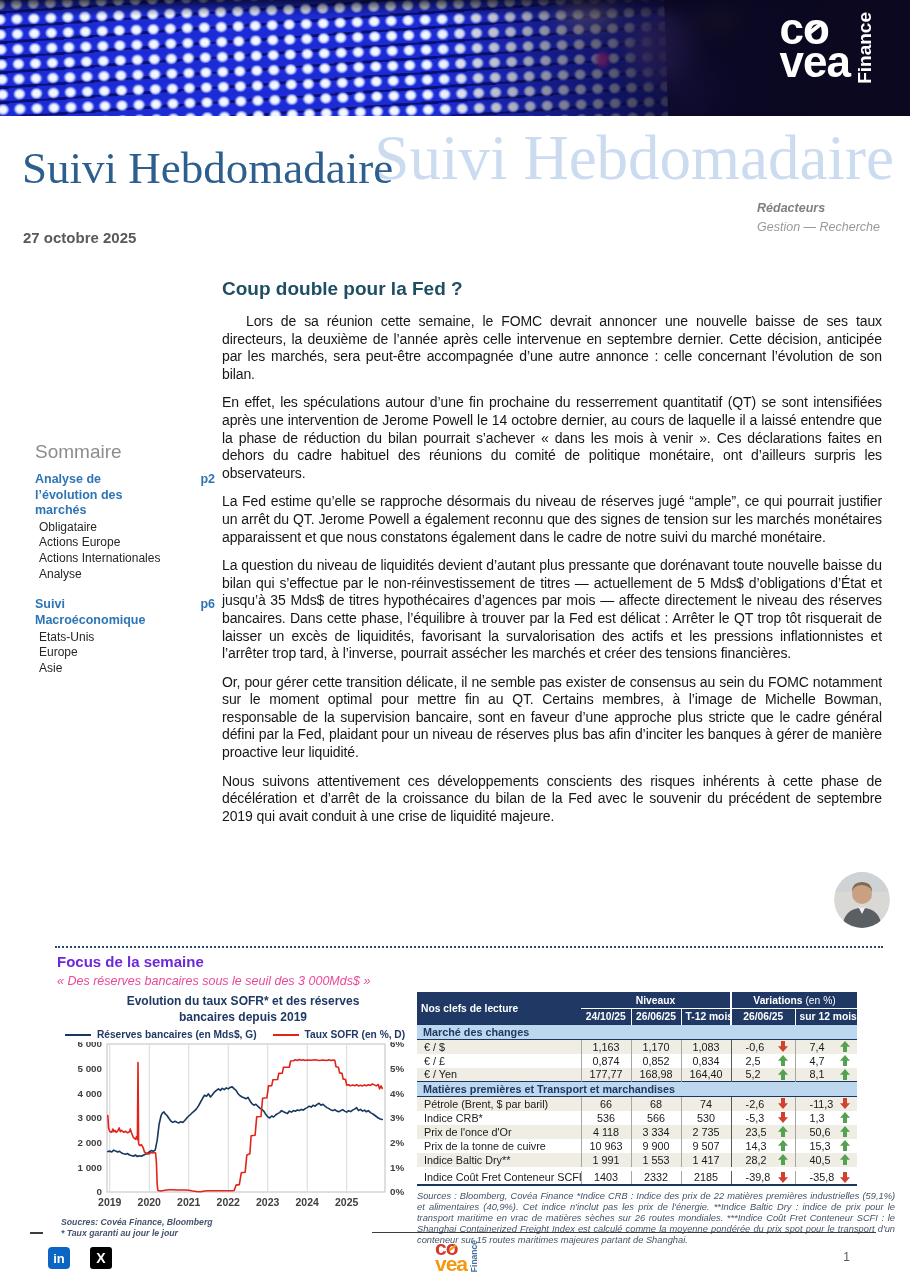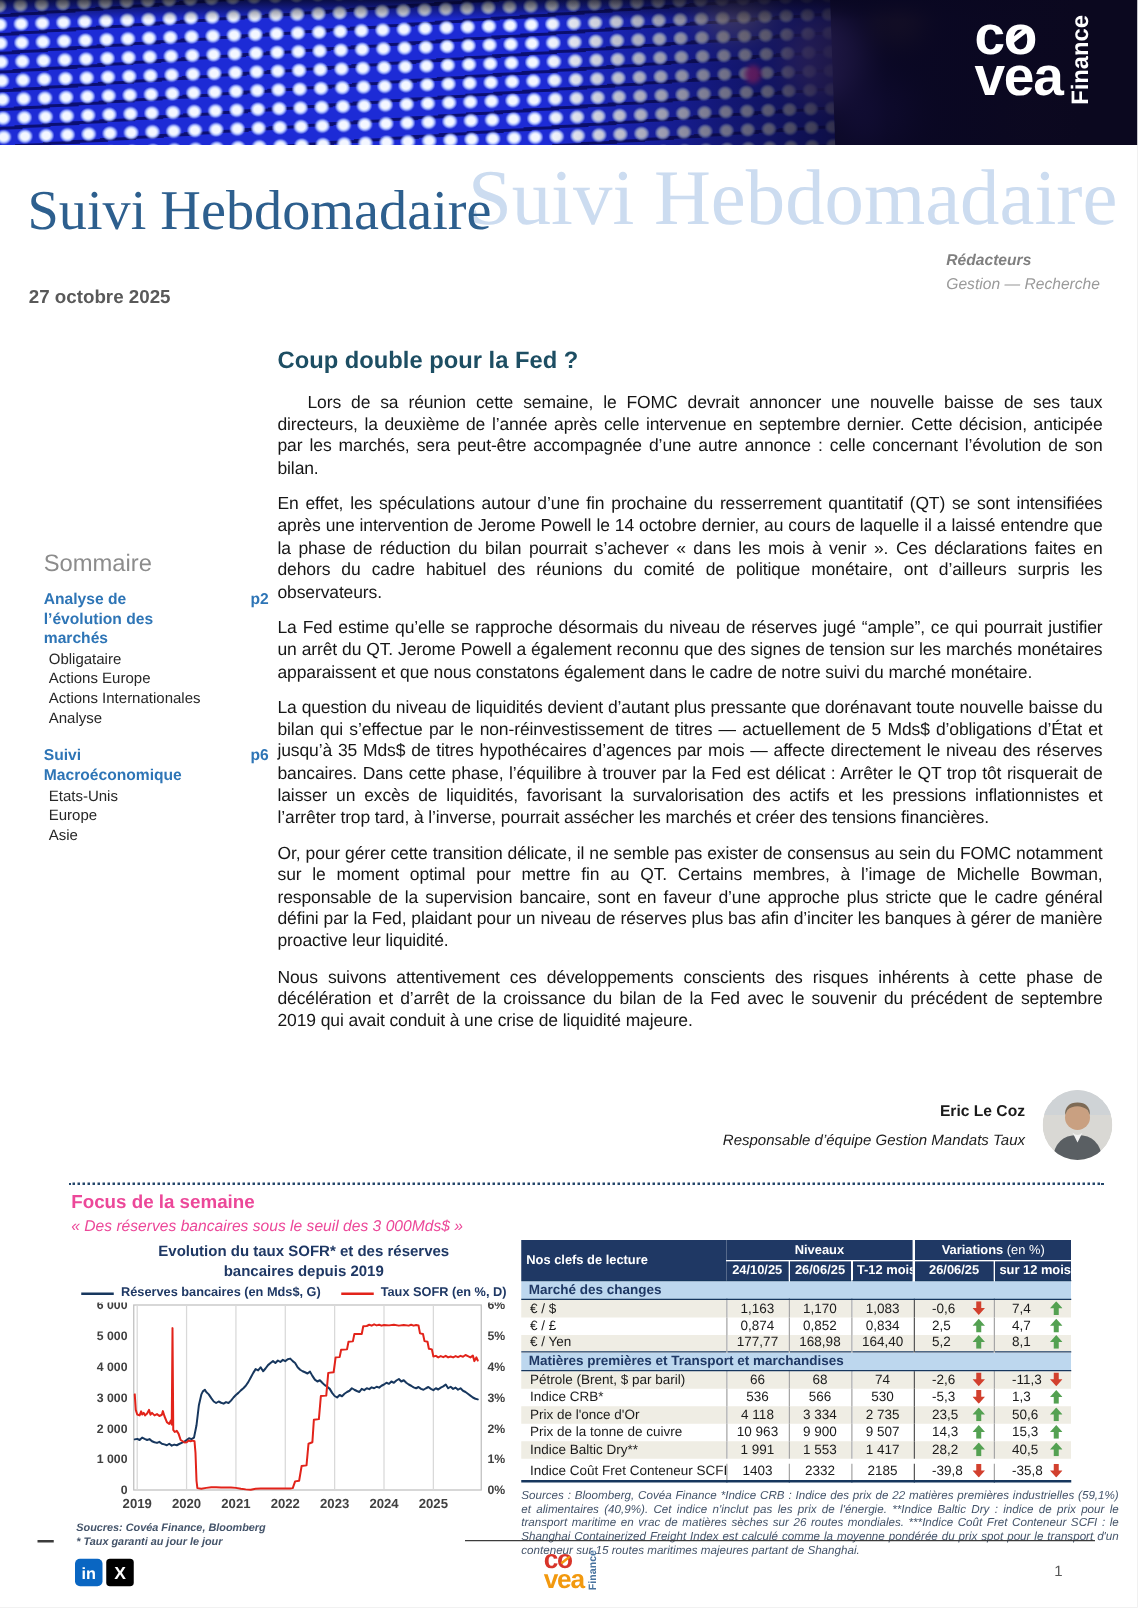--- a/index.html
+++ b/index.html
@@ -70,21 +70,21 @@
   .paras p{margin:0 0 11px 0;font-size:14px;line-height:17.6px;text-align:justify;letter-spacing:-.1px;}
   .paras p.first{text-indent:24px;}
   .author{position:absolute;right:20px;top:872px;display:flex;align-items:center;gap:14px;}
   .author-text{text-align:right;}
   .author-name{font-size:12.5px;font-weight:bold;color:#1a1a1a;margin-bottom:9px;}
   .author-role{font-size:12px;font-style:italic;color:#1a1a1a;}
   .avatar{width:56px;height:56px;border-radius:50%;overflow:hidden;flex:0 0 auto;}
 
   
   .focus-rule{position:absolute;left:55px;top:946px;width:828px;border-top:2px dotted #24476b;}
-  .focus-head{position:absolute;left:57px;top:953px;font-size:15px;font-weight:bold;color:#ec4899;}
+  .focus-head{position:absolute;left:57px;top:953px;font-size:15px;font-weight:bold;color:#6d28d9;}
   .focus-sub{position:absolute;left:57px;top:974px;font-size:12.5px;font-style:italic;color:#ec4899;}
 
   
   .chart{position:absolute;left:55px;top:994px;width:360px;margin:0;}
   .chart-title{font-size:12px;font-weight:bold;color:#1f3864;text-align:center;line-height:1.3;padding:0 28px 0 44px;}
   .legend{display:flex;justify-content:center;gap:16px;margin-top:4px;align-items:center;}
   .legend .li{display:flex;align-items:center;gap:6px;}
   .legend .sw{width:26px;height:2px;display:inline-block;}
   .legend .lt{font-size:10.2px;font-weight:600;color:#1f3864;}
   .chart svg{display:block;margin-top:2px;}
@@ -105,31 +105,31 @@
   th.vsep{border-left:2px solid rgba(255,255,255,.85) !important;}
   tr.section td{background:#bdd7ee;color:#1f3864;font-weight:bold;font-size:10.8px;height:14px;
     border-top:1.2px solid #17375e;border-bottom:1.2px solid #17375e;padding-left:6px;}
   tr.data{height:14px;}
   tr.data td{font-size:10.8px;color:#1a1a1a;}
   tr.data.shade td{background:#efede4;}
   td.lbl{padding-left:7px;}
   td.num{text-align:center;border-left:1px solid #a6a6a6;}
   td.vcell{border-left:1px solid #a6a6a6;}
   td.vcell.firstvar{border-left:1.6px solid #595959;}
-  .vwrap{display:flex;justify-content:space-between;padding:0 3px 0 10px;}
+  .vwrap{display:flex;align-items:center;justify-content:space-between;padding:0 3px 0 10px;}
   .vv{font-size:10.8px;}
   .arr{display:inline-flex;line-height:0;}
   tr.spacer td{height:4px;background:#fff;}
   .keys-note{width:478px;margin-top:5px;font-size:9.3px;line-height:11.2px;font-style:italic;color:#44546a;text-align:justify;}
 
   
   .rule{position:absolute;top:1232px;border-top:1.6px solid #3c3c3c;}
   .rule-left{left:30px;width:13px;border-top-width:2.4px;}
   .rule-right{left:372px;width:504px;}
-  .social{position:absolute;left:60px;top:1247px;display:flex;gap:3px;}
+  .social{position:absolute;left:48px;top:1247px;display:flex;gap:20px;}
   .li-icon{width:22px;height:22px;border-radius:4px;background:#0a66c2;color:#fff;font-weight:bold;font-size:13px;
     display:flex;align-items:center;justify-content:center;cursor:pointer;}
   .x-icon{width:22px;height:22px;border-radius:3px;background:#000;color:#fff;font-weight:bold;font-size:14px;
     display:flex;align-items:center;justify-content:center;cursor:pointer;}
   .page-num{position:absolute;right:60px;top:1250px;font-size:12px;color:#595959;}
 </style>
 </head>
 <body>
 
 <div class="page">
@@ -194,24 +194,20 @@
         <p class="first">Lors de sa réunion cette semaine, le FOMC devrait annoncer une nouvelle baisse de ses taux directeurs, la deuxième de l’année après celle intervenue en septembre dernier. Cette décision, anticipée par les marchés, sera peut-être accompagnée d’une autre annonce : celle concernant l’évolution de son bilan.</p>
         <p>En effet, les spéculations autour d’une fin prochaine du resserrement quantitatif (QT) se sont intensifiées après une intervention de Jerome Powell le 14 octobre dernier, au cours de laquelle il a laissé entendre que la phase de réduction du bilan pourrait s’achever « dans les mois à venir ». Ces déclarations faites en dehors du cadre habituel des réunions du comité de politique monétaire, ont d’ailleurs surpris les observateurs.</p>
         <p>La Fed estime qu’elle se rapproche désormais du niveau de réserves jugé “ample”, ce qui pourrait justifier un arrêt du QT. Jerome Powell a également reconnu que des signes de tension sur les marchés monétaires apparaissent et que nous constatons également dans le cadre de notre suivi du marché monétaire.</p>
         <p>La question du niveau de liquidités devient d’autant plus pressante que dorénavant toute nouvelle baisse du bilan qui s’effectue par le non-réinvestissement de titres — actuellement de 5 Mds$ d’obligations d’État et jusqu’à 35 Mds$ de titres hypothécaires d’agences par mois — affecte directement le niveau des réserves bancaires. Dans cette phase, l’équilibre à trouver par la Fed est délicat : Arrêter le QT trop tôt risquerait de laisser un excès de liquidités, favorisant la survalorisation des actifs et les pressions inflationnistes et l’arrêter trop tard, à l’inverse, pourrait assécher les marchés et créer des tensions financières.</p>
         <p>Or, pour gérer cette transition délicate, il ne semble pas exister de consensus au sein du FOMC notamment sur le moment optimal pour mettre fin au QT. Certains membres, à l’image de Michelle Bowman, responsable de la supervision bancaire, sont en faveur d’une approche plus stricte que le cadre général défini par la Fed, plaidant pour un niveau de réserves plus bas afin d’inciter les banques à gérer de manière proactive leur liquidité.</p>
         <p>Nous suivons attentivement ces développements conscients des risques inhérents à cette phase de décélération et d’arrêt de la croissance du bilan de la Fed avec le souvenir du précédent de septembre 2019 qui avait conduit à une crise de liquidité majeure.</p>
       </div>
   </section>
 
   <div class="author">
-    <div class="author-text">
-      <div class="author-name">Eric Le Coz</div>
-      <div class="author-role">Responsable d’équipe Gestion Mandats Taux</div>
-    </div>
     <div class="avatar">
       <svg width="56" height="56" viewBox="0 0 56 56">
         <circle cx="28" cy="28" r="28" fill="#d9d8d4"></circle>
         <rect x="0" y="0" width="56" height="20" fill="#cfd3d6"></rect>
         <circle cx="28" cy="22" r="10" fill="#c9a081"></circle>
         <path d="M18 20 Q18 10 28 10 Q38 10 38 20 L36 16 Q32 13 28 13 Q23 13 20 16 Z" fill="#7d6a55"></path>
         <path d="M8 56 Q10 36 28 36 Q46 36 48 56 Z" fill="#5a5f63"></path>
         <path d="M24 34 L28 42 L32 34 Q30 36 28 36 Q26 36 24 34 Z" fill="#f2f2f2"></path>
       </svg>
     </div>

